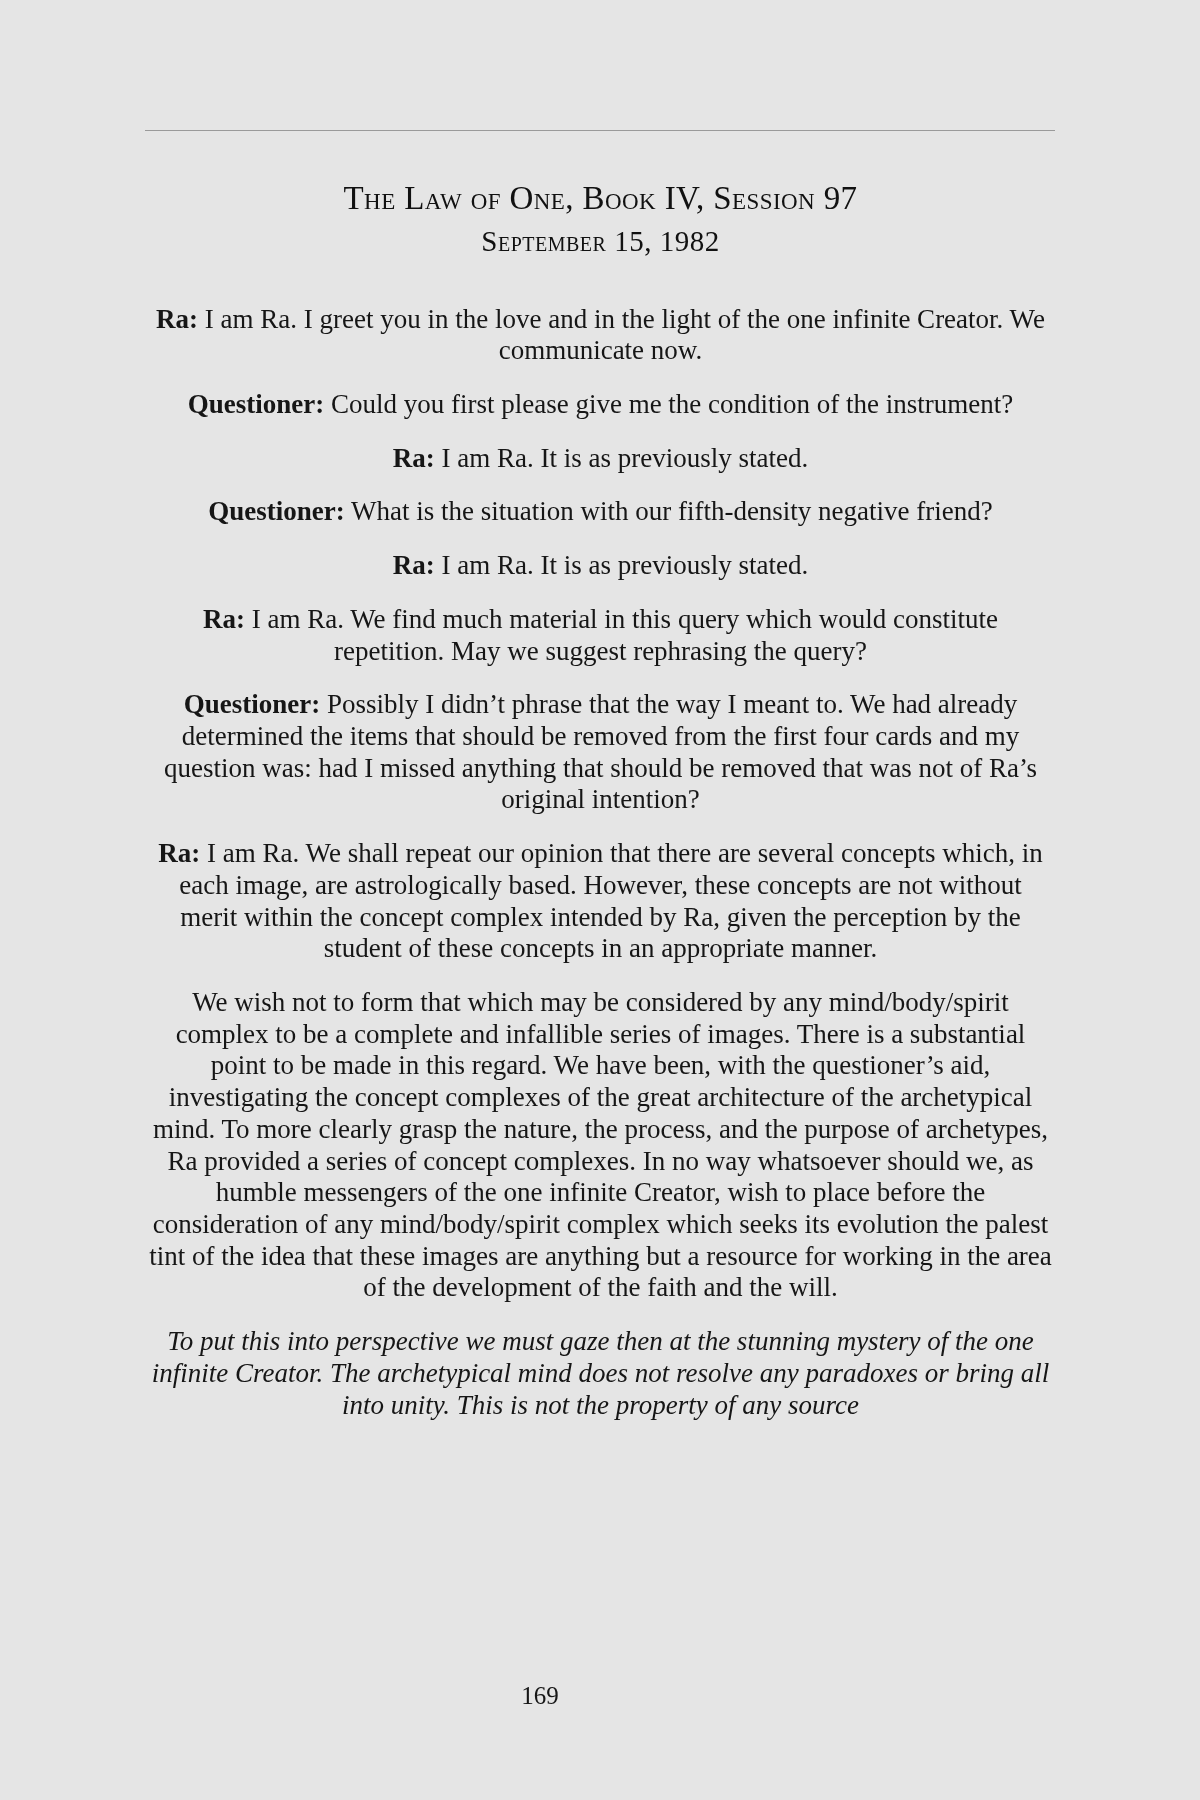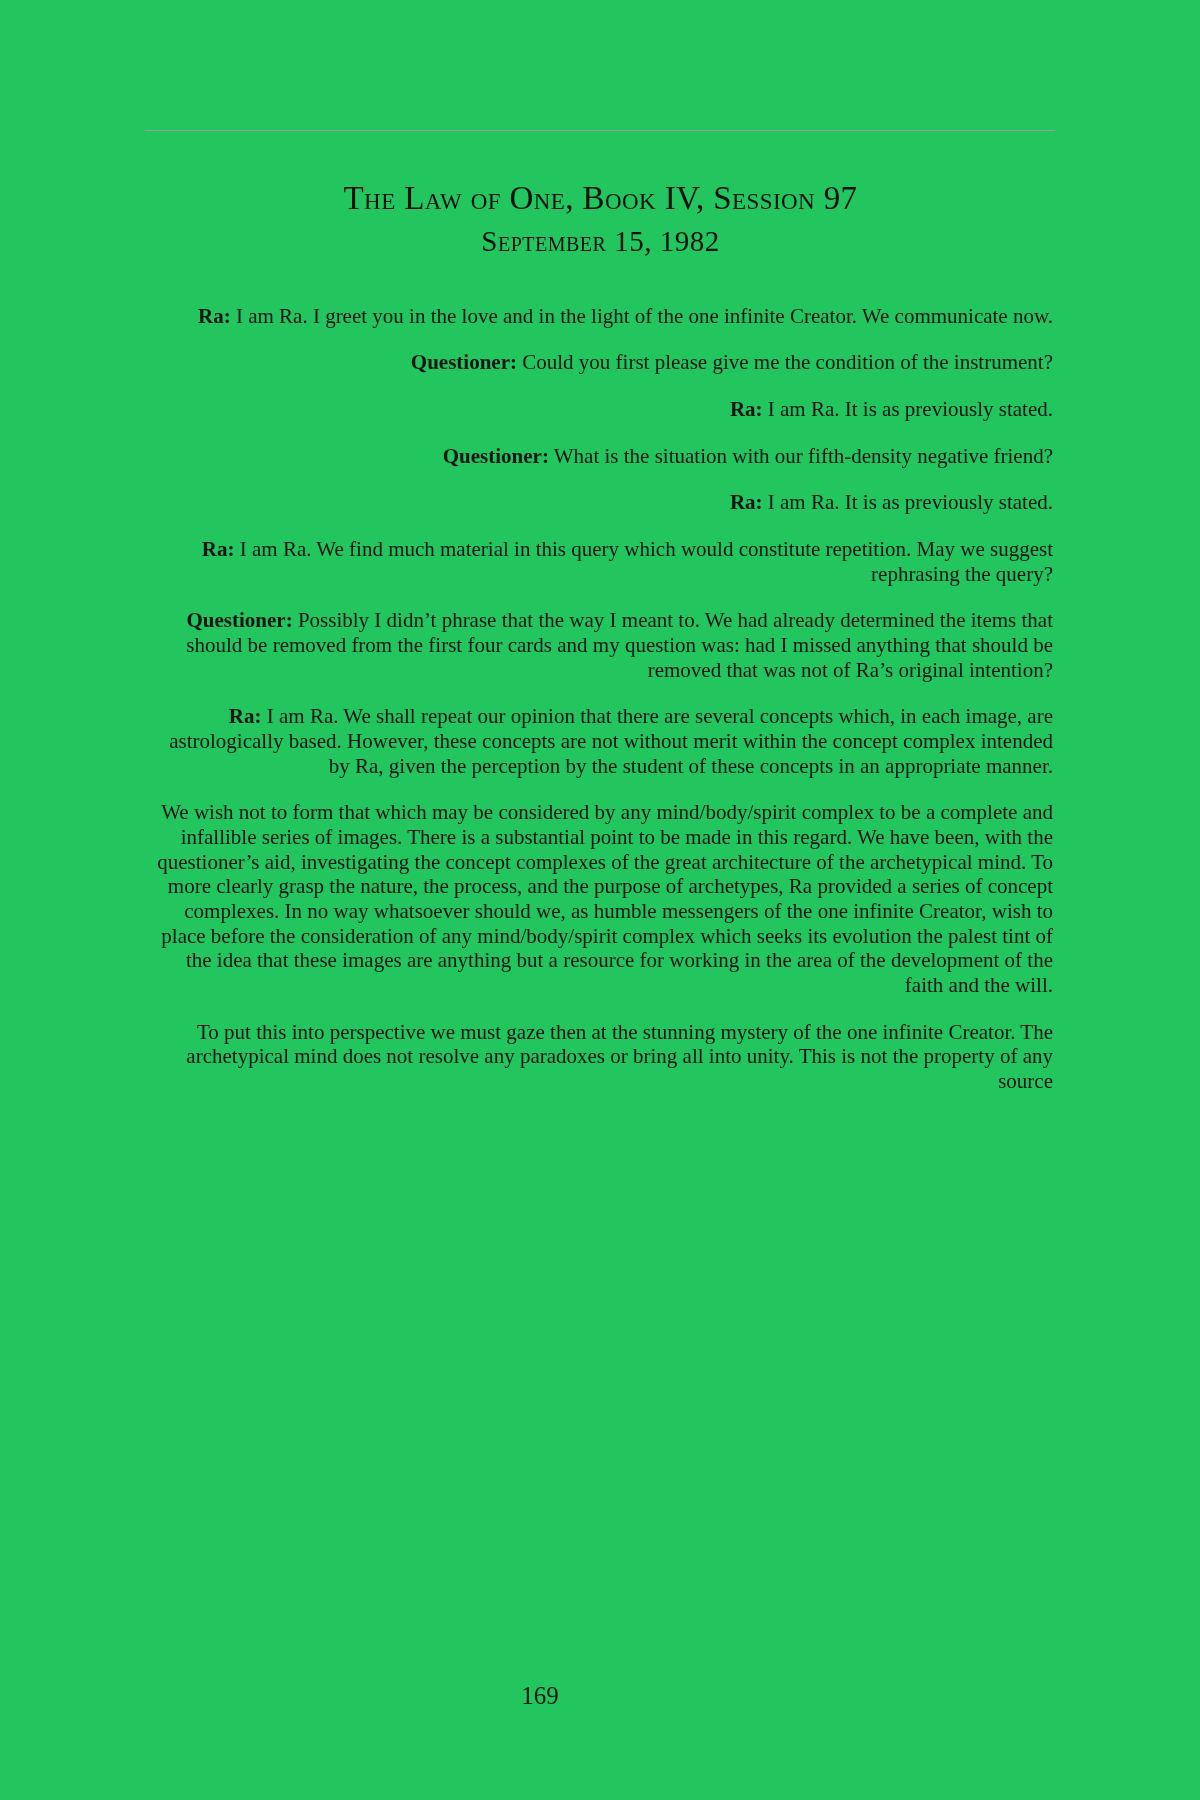--- a/index.html
+++ b/index.html
@@ -4,21 +4,21 @@
 <style>
   html, body {
     margin: 0;
     padding: 0;
     background: #ffffff;
   }
   .page {
     position: relative;
     width: 1200px;
     height: 1800px;
-    background: #22c55e;
+    background: #e5e5e5;
     box-sizing: border-box;
     font-family: "Liberation Serif", "DejaVu Serif", serif;
     color: #1a1a1a;
     overflow: hidden;
   }
   .rule {
     position: absolute;
     left: 145px;
     top: 130px;
     width: 910px;
@@ -48,29 +48,30 @@
     letter-spacing: 0.5px;
     line-height: 1.25;
     margin: 2px 0 0 0;
     font-weight: normal;
     color: #111111;
   }
   .body-block {
     margin-top: 44px;
   }
   p.para {
-    font-size: 21px;
+    font-size: 27px;
     line-height: 1.175;
     margin: 0 0 22px 0;
-    text-align: right;
+    text-align: center;
     hyphens: none;
     color: #161616;
   }
   p.para:last-child {
     margin-bottom: 16px;
+    font-style: italic;
   }
   .speaker {
     font-weight: bold;
   }
   .folio {
     position: absolute;
     left: 0;
     top: 1682px;
     width: 1080px;
     text-align: center;

